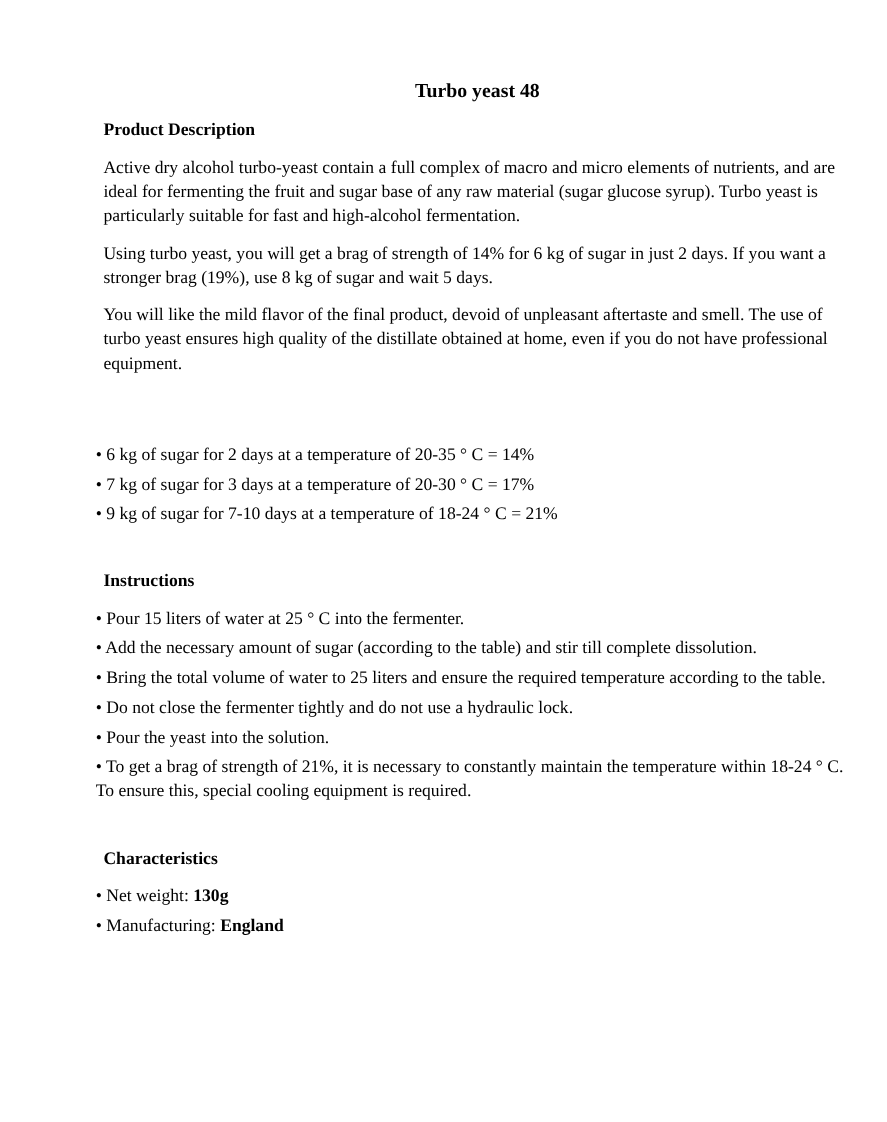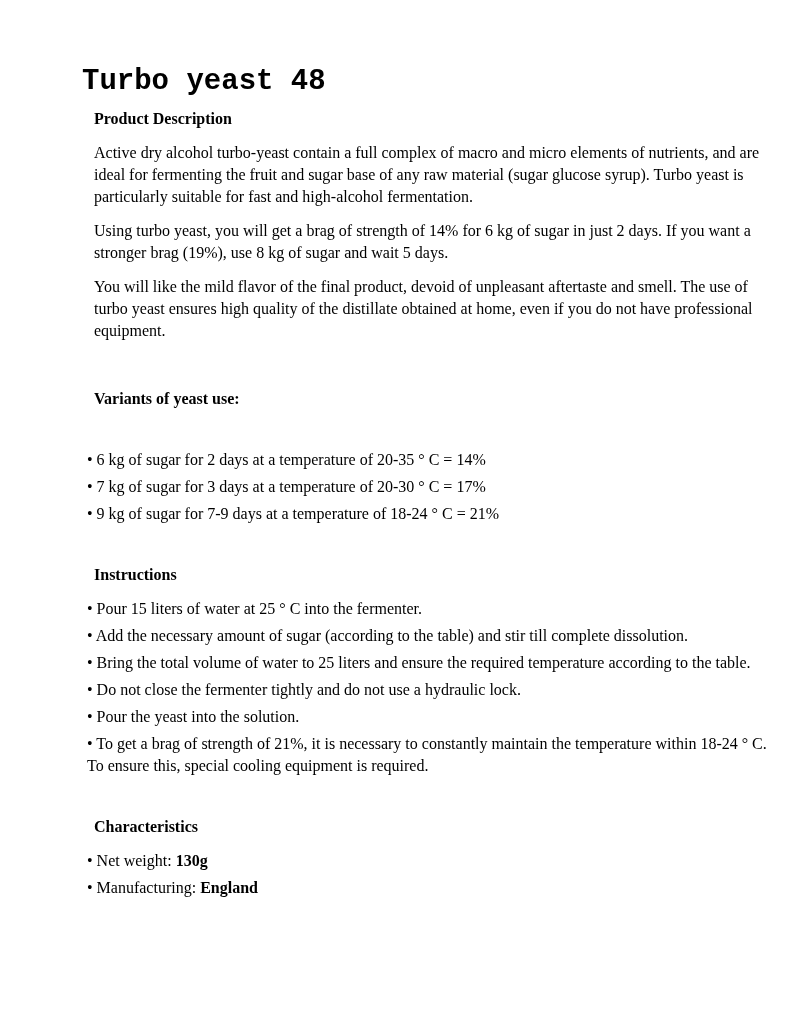--- a/index.html
+++ b/index.html
@@ -15,26 +15,26 @@
       color: #000000;
       font-size: 16px;
       line-height: 22px;
     }
     .page {
       position: relative;
       padding: 68px 20px 0 82px;
       width: 704px;
     }
     .title {
+      text-align: center;
       font-weight: bold;
-      font-size: 29px;
+      font-size: 18px;
       line-height: 28px;
       margin: 0 0 0 0;
       padding-left: 0;
-      font-family: Liberation Mono, monospace;
     }
     .section-heading {
       font-weight: bold;
       margin: 12px;
     }
     p {
       margin: 12px;
     }
     .spacer {
       height: 22px;
@@ -57,25 +57,24 @@
   <section>
     <div class="section-heading">Product Description</div>
     <p>Active dry alcohol turbo-yeast contain a full complex of macro and micro elements of nutrients, and are ideal for fermenting the fruit and sugar base of any raw material (sugar glucose syrup). Turbo yeast is particularly suitable for fast and high-alcohol fermentation.</p>
     <p>Using turbo yeast, you will get a brag of strength of 14% for 6 kg of sugar in just 2 days. If you want a stronger brag (19%), use 8 kg of sugar and wait 5 days.</p>
     <p>You will like the mild flavor of the final product, devoid of unpleasant aftertaste and smell. The use of turbo yeast ensures high quality of the distillate obtained at home, even if you do not have professional equipment.</p>
   </section>
 
   <div class="spacer"></div>
 
   <section>
-    <div class="section-heading">Variants of yeast use:</div>
     <div class="spacer"></div>
     <div class="bullet-line"><span class="bullet">•</span> <span>6 kg of sugar for 2 days at a temperature of 20-35 ° C = 14%</span></div>
     <div class="bullet-line"><span class="bullet">•</span> <span>7 kg of sugar for 3 days at a temperature of 20-30 ° C = 17%</span></div>
-    <div class="bullet-line"><span class="bullet">•</span> <span>9 kg of sugar for 7-9 days at a temperature of 18-24 ° C = 21%</span></div>
+    <div class="bullet-line"><span class="bullet">•</span> <span>9 kg of sugar for 7-10 days at a temperature of 18-24 ° C = 21%</span></div>
   </section>
 
   <div class="spacer"></div>
 
   <section>
     <div class="section-heading">Instructions</div>
     <div class="bullet-line"><span class="bullet">•</span> <span>Pour 15 liters of water at 25 ° C into the fermenter.</span></div>
     <div class="bullet-line"><span class="bullet">•</span> <span>Add the necessary amount of sugar (according to the table) and stir till complete dissolution.</span></div>
     <div class="bullet-line"><span class="bullet">•</span> <span>Bring the total volume of water to 25 liters and ensure the required temperature according to the table.</span></div>
     <div class="bullet-line"><span class="bullet">•</span> <span>Do not close the fermenter tightly and do not use a hydraulic lock.</span></div>

